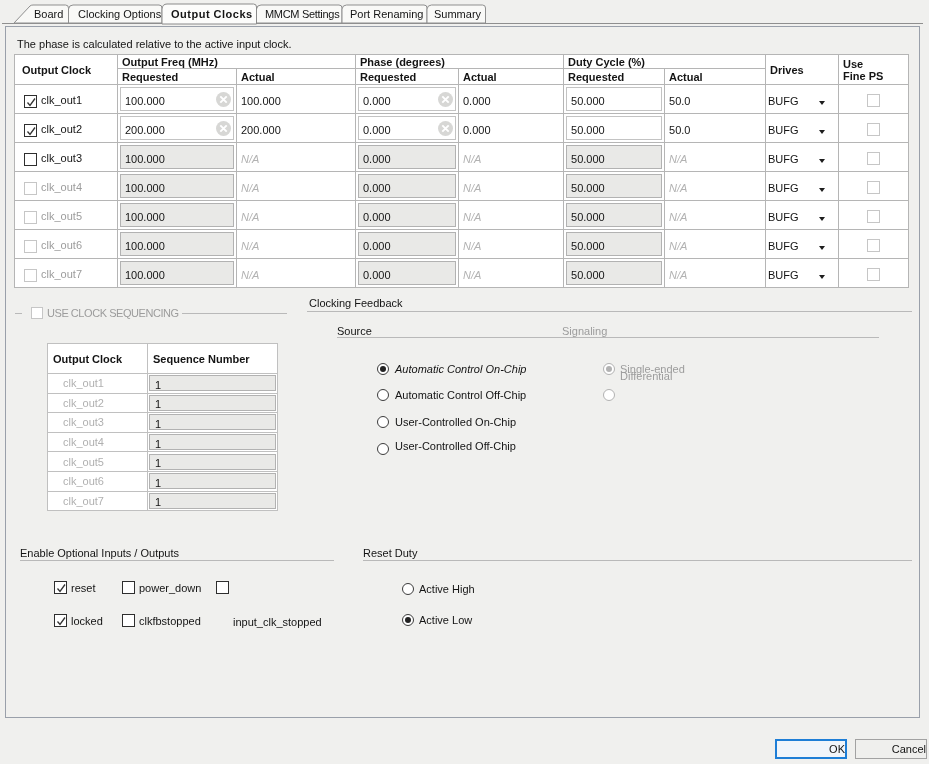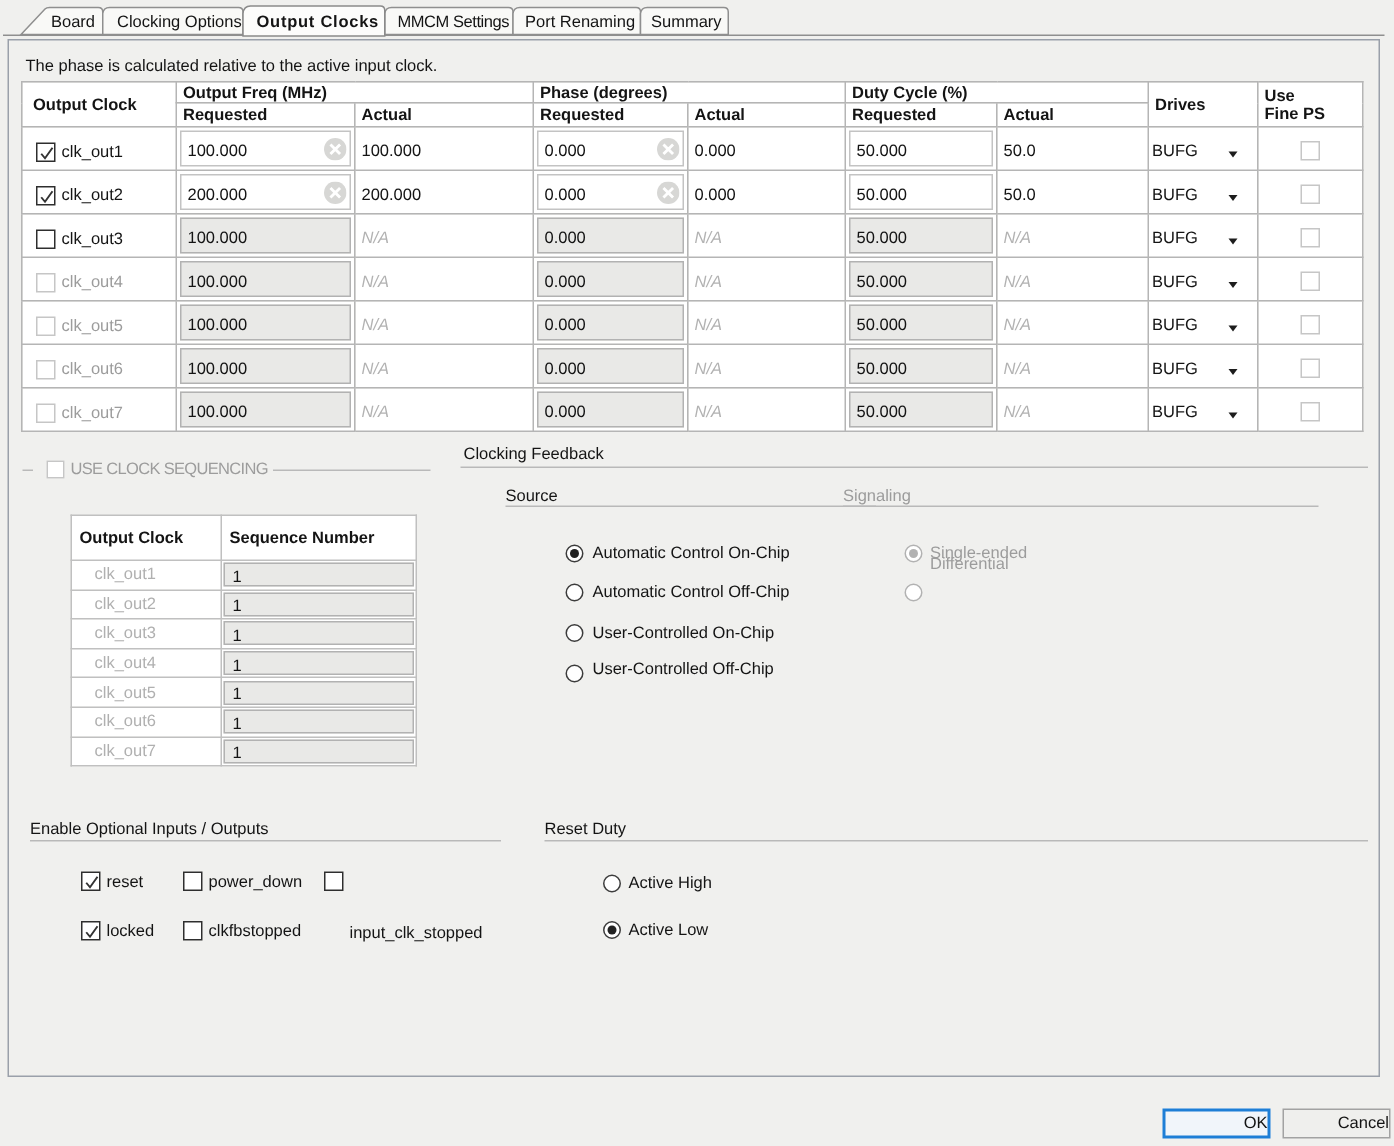--- a/index.html
+++ b/index.html
@@ -318,21 +318,21 @@
 <div class="abs hline" style="left:307px; top:311px; width:605px;"></div>
 
 <div class="abs" style="left:337px; top:325px;">Source</div>
 <div class="abs hline" style="left:337px; top:337px; width:247px;"></div>
 <div class="abs gray" style="left:562px; top:325px;">Signaling</div>
 <div class="abs hline" style="left:562px; top:337px; width:317px;"></div>
 
 <span class="rad abs" style="left:377px; top:363px;">
     <span class="dot"></span>
   </span>
-<div class="abs" style="left:395px; top:363px;">Automatic Control On-Chip</div>
+<div class="abs" style="left:395px; top:363px;font-style:italic;">Automatic Control On-Chip</div>
 <span class="rad abs" style="left:377px; top:389px;"></span>
 <div class="abs" style="left:395px; top:389px;">Automatic Control Off-Chip</div>
 <span class="rad abs" style="left:377px; top:416px;"></span>
 <div class="abs" style="left:395px; top:416px;">User-Controlled On-Chip</div>
 <span class="rad abs" style="left:377px; top:443px;"></span>
 <div class="abs" style="left:395px; top:440px;">User-Controlled Off-Chip</div>
 
 <span class="rad dis abs" style="left:603px; top:363px;">
     <span class="dot"></span>
   </span>

